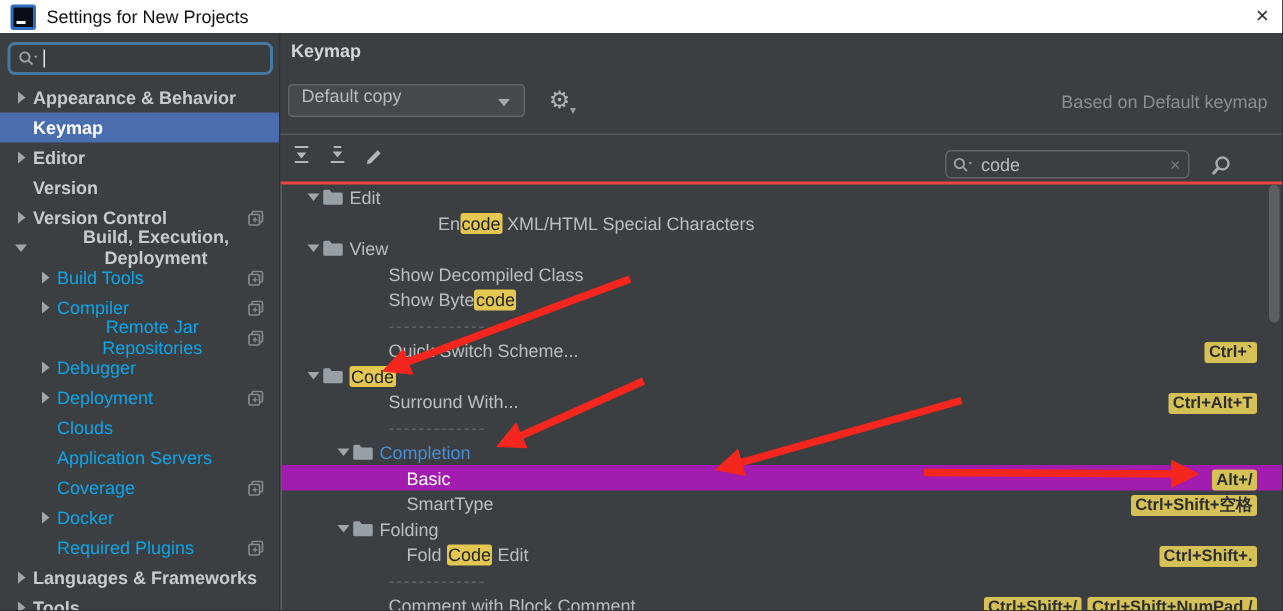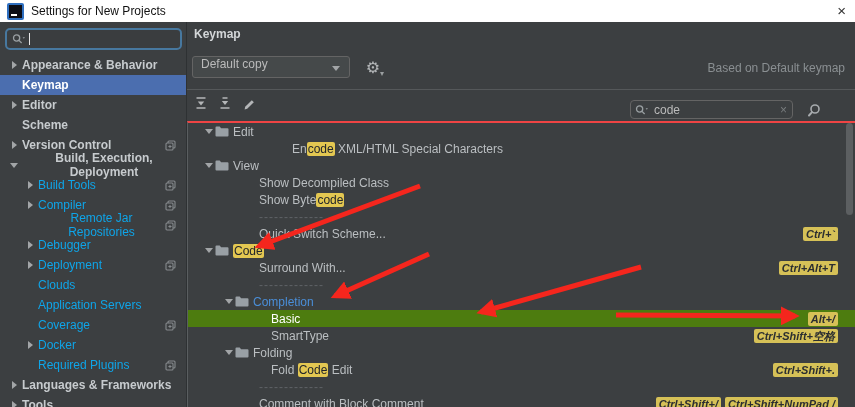--- a/index.html
+++ b/index.html
@@ -46,27 +46,27 @@
   .km-search{position:absolute;left:443px;top:78px;width:163px;height:19px;border:1px solid #646464;border-radius:4px;
     display:flex;align-items:center;padding-left:4px;box-sizing:border-box;background:#3c3f41;}
   .km-search input{background:transparent;border:none;outline:none;color:#bbbbbb;font-size:12px;
     font-family:"Liberation Sans",sans-serif;width:110px;margin-left:3px;}
   .km-clear{margin-left:auto;margin-right:5px;color:#787c7e;font-size:12px;}
   .find-sc{position:absolute;left:617px;top:78px;width:20px;height:20px;display:flex;align-items:center;justify-content:center;}
   
   .tree{position:absolute;left:0;right:0;top:99px;bottom:0;border-top:2px solid #ef4444;border-left:1px solid #5a5e60;
     background:#3c3f41;overflow:hidden;}
   .t-row{position:relative;display:flex;align-items:center;height:17px;font-size:12px;color:#bbbfc2;cursor:default;}
-  .t-row.sel{background:#4d7c0f;color:#ffffff;}
+  .t-row.sel{background:#a21caf;color:#ffffff;}
   .t-arrow{flex:none;display:inline-flex;width:9px;justify-content:center;}
   .t-folder{flex:none;margin-left:2px;display:inline-flex;}
   .t-label{margin-left:4px;white-space:nowrap;}
   .t-label.blue{color:#4a8ed8;text-align:right;}
   .hl{background:#e3c751;color:#23262a;border-radius:2px;padding:0 1px;}
-  .sc-wrap{position:absolute;right:17px;top:0;height:100%;display:flex;align-items:center;gap:4px;font-style:italic;}
+  .sc-wrap{position:absolute;right:17px;top:0;height:100%;display:flex;align-items:flex-end;gap:4px;}
   .sc-badge{background:#d6c157;color:#2b2e30;font-size:11px;font-weight:bold;padding:0 3px;border-radius:2px;
     line-height:14px;white-space:nowrap;}
   .t-sep{color:#5f6366;letter-spacing:1px;}
   .scrollbar{position:absolute;right:2px;top:101px;width:7px;height:92px;background:#5c5f61;border-radius:4px;}
   
   .overlay{position:absolute;left:0;top:0;width:855px;height:407px;pointer-events:none;}
   svg{display:block;}
 </style>
 </head>
 <body>
@@ -102,21 +102,21 @@
           <span>Keymap</span>
         </div>
         <div class="sb-row bold">
           <span class="sb-arrow lvl0">
             <span class="tri-r"></span>
           </span>
           <span>Editor</span>
         </div>
         <div class="sb-row bold">
           <span class="sb-arrow lvl0"></span>
-          <span>Scheme</span>
+          <span>Version</span>
         </div>
         <div class="sb-row bold">
           <span class="sb-arrow lvl0">
             <span class="tri-r"></span>
           </span>
           <span>Version Control</span>
           <span class="sb-proj">
             <svg width="11" height="11" viewBox="0 0 11 11">
               <rect x="3" y="1" width="7" height="7" rx="1" fill="none" stroke="#868a8d" stroke-width="1.1"></rect>
               <rect x="1" y="3" width="7" height="7" rx="1" fill="#3c3f41" stroke="#868a8d" stroke-width="1.1"></rect>

